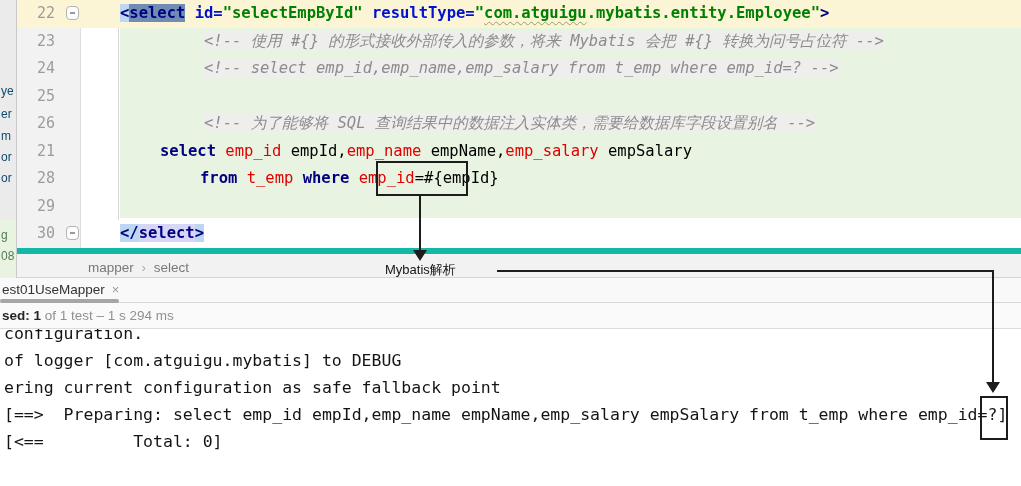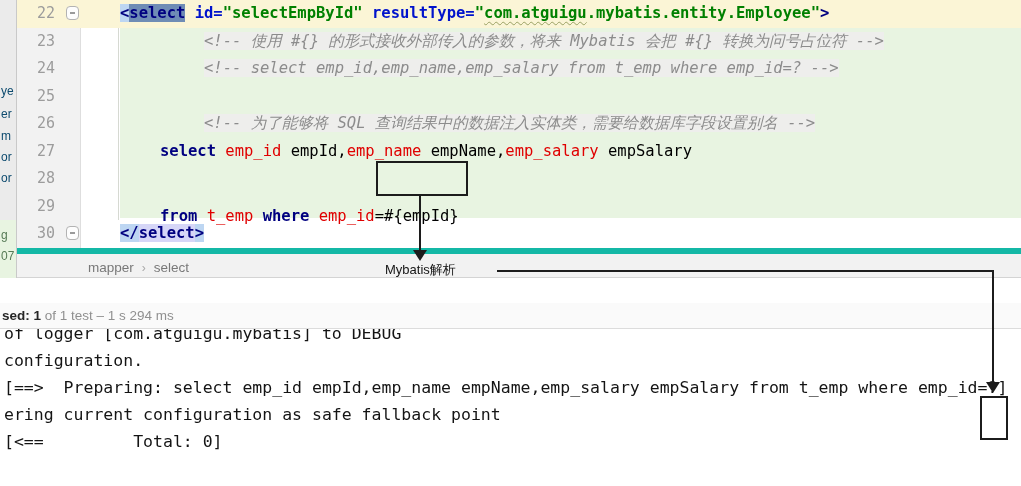--- a/index.html
+++ b/index.html
@@ -90,66 +90,70 @@
 <div id="screen">
 
   <div id="left-strip">
     <div class="green-patch"></div>
   <div class="strip-frag " style="top: 84px;">ye</div>
       <div class="strip-frag " style="top: 107px;">er</div>
       <div class="strip-frag " style="top: 129px;">m</div>
       <div class="strip-frag " style="top: 150px;">or</div>
       <div class="strip-frag " style="top: 171px;">or</div>
       <div class="strip-frag green" style="top: 228px;">g</div>
-      <div class="strip-frag green" style="top: 249px;">07</div>
+      <div class="strip-frag green" style="top: 249px;">08</div>
     </div>
 
   <div id="editor">
     <div id="gutter-bg"></div>
     <div id="caret-row"></div>
     <div id="injected-block"></div>
     <div id="indent-guide"></div>
     <div id="gutter-items">
         <div class="lnum" style="top: 0px;">22</div>
         <div class="fold" style="top: 6px;"></div>
         <div class="lnum" style="top: 27.5px;">23</div>
         <div class="lnum" style="top: 55px;">24</div>
         <div class="lnum" style="top: 82.5px;">25</div>
         <div class="lnum" style="top: 110px;">26</div>
-        <div class="lnum" style="top: 137.5px;">27</div>
+        <div class="lnum" style="top: 137.5px;">21</div>
         <div class="lnum" style="top: 165px;">28</div>
         <div class="lnum" style="top: 192.5px;">29</div>
         <div class="lnum" style="top: 220px;">30</div>
         <div class="fold" style="top: 226px;"></div>
       </div>
     <div id="code-lines">
         <div class="cline" style="top: 0px; padding-left: 38px;"><span class="tk-k hl-ltblue">&lt;</span><span class="tk-k hl-slate">select</span><span class="tk-t"> </span><span class="tk-a">id</span><span class="tk-a">=</span><span class="tk-s">"selectEmpById"</span><span class="tk-t"> </span><span class="tk-a">resultType</span><span class="tk-a">=</span><span class="tk-s">"</span><span class="tk-s wavy">com.atguigu</span><span class="tk-s">.mybatis.entity.Employee"</span><span class="tk-k">&gt;</span></div>
         <div class="cline" style="top: 27.5px; padding-left: 78px;"><span class="tk-c hl-cmt">&lt;!-- 使用 #{} 的形式接收外部传入的参数，将来 Mybatis 会把 #{} 转换为问号占位符 --&gt;</span></div>
         <div class="cline" style="top: 55px; padding-left: 78px;"><span class="tk-c hl-cmt">&lt;!-- select emp_id,emp_name,emp_salary from t_emp where emp_id=? --&gt;</span></div>
         <div class="cline" style="top: 82.5px; padding-left: 78px;"></div>
         <div class="cline" style="top: 110px; padding-left: 78px;"><span class="tk-c hl-cmt">&lt;!-- 为了能够将 SQL 查询结果中的数据注入实体类，需要给数据库字段设置别名 --&gt;</span></div>
         <div class="cline" style="top: 137.5px; padding-left: 78px;"><span class="tk-k">select</span><span class="tk-t"> </span><span class="tk-r">emp_id</span><span class="tk-t"> empId,</span><span class="tk-r">emp_name</span><span class="tk-t"> empName,</span><span class="tk-r">emp_salary</span><span class="tk-t"> empSalary</span></div>
-        <div class="cline" style="top: 165px; padding-left: 78px; margin-top: 38px;"><span class="tk-k">from</span><span class="tk-t"> </span><span class="tk-r">t_emp</span><span class="tk-t"> </span><span class="tk-k">where</span><span class="tk-t"> </span><span class="tk-r">emp_id</span><span class="tk-t">=</span><span class="tk-t">#{empId}</span></div>
+        <div class="cline" style="top: 165px; padding-left: 118px;"><span class="tk-k">from</span><span class="tk-t"> </span><span class="tk-r">t_emp</span><span class="tk-t"> </span><span class="tk-k">where</span><span class="tk-t"> </span><span class="tk-r">emp_id</span><span class="tk-t">=</span><span class="tk-t">#{empId}</span></div>
         <div class="cline" style="top: 192.5px; padding-left: 78px;"></div>
         <div class="cline" style="top: 220px; padding-left: 38px;"><span class="tk-k hl-ltblue">&lt;/</span><span class="tk-k hl-lav">select</span><span class="tk-k hl-ltblue">&gt;</span></div>
       </div>
   </div>
 
   <div id="browser-icons"></div>
 
   <div id="breadcrumb-bar"><span class="crumb">mapper</span><span class="crumb-sep">›</span><span class="crumb">select</span></div>
 
+  <div id="run-tab-bar">
+    <div id="run-tab"><span>est01UseMapper</span><span class="close">×</span></div>
+    <div id="tab-underline"></div>
+  </div>
 
   <div id="test-status-bar"><span class="passed">sed: 1</span><span class="muted"> of 1 test – 1 s 294 ms</span></div>
 
   <div id="console-output">
+      <div class="conline">configuration.</div>
       <div class="conline">of logger [com.atguigu.mybatis] to DEBUG</div>
-      <div class="conline">configuration.</div>
+      <div class="conline">ering current configuration as safe fallback point</div>
       <div class="conline">[==&gt;  Preparing: select emp_id empId,emp_name empName,emp_salary empSalary from t_emp where emp_id=?]</div>
-      <div class="conline">ering current configuration as safe fallback point</div>
       <div class="conline">[&lt;==         Total: 0]</div>
     </div>
 
   <div id="annotation-overlay">
     <div id="empid-box" class="ann-box"></div>
     <div id="arrow1-line" class="ann-vline"></div>
     <div id="arrow1-head"></div>
     <div id="mybatis-label">Mybatis解析</div>
     <div id="conn-hline" class="ann-hline"></div>
     <div id="conn-vline" class="ann-vline"></div>

